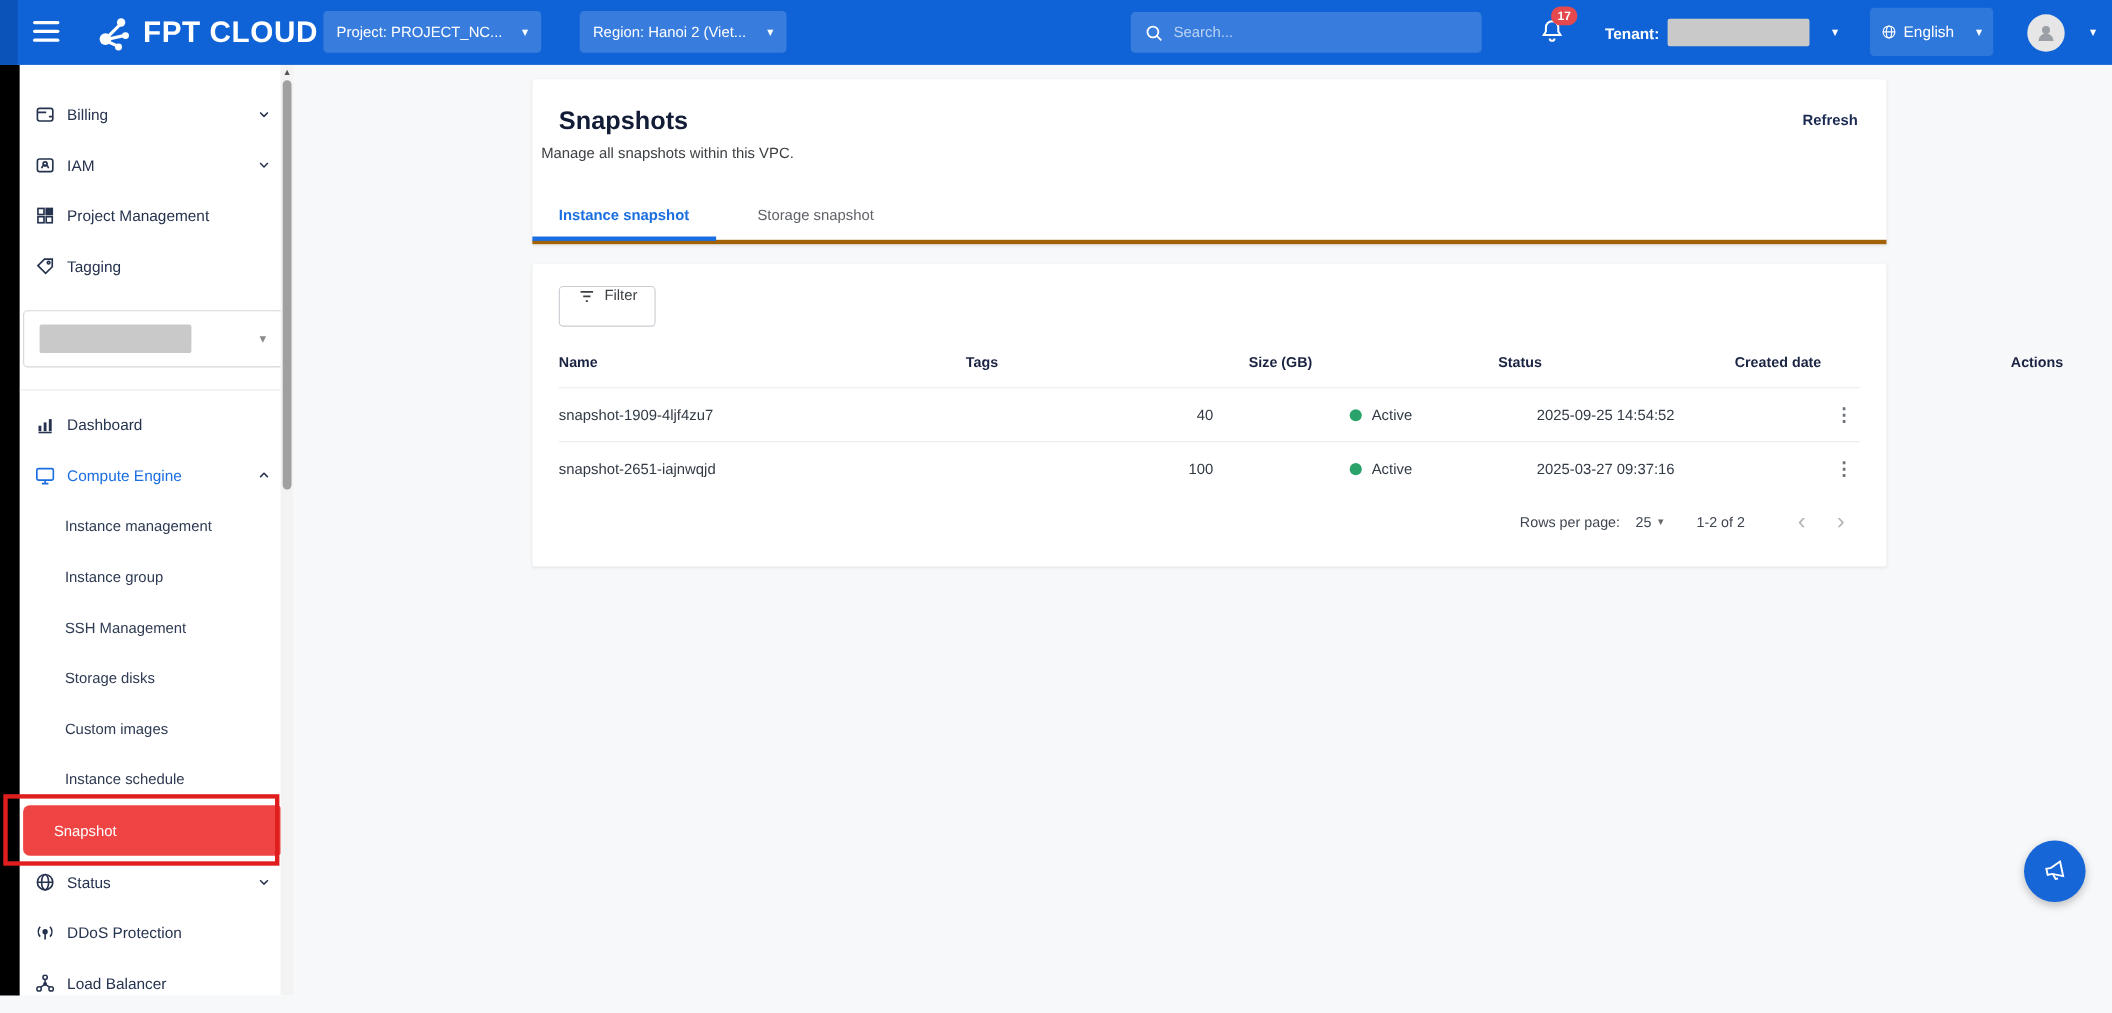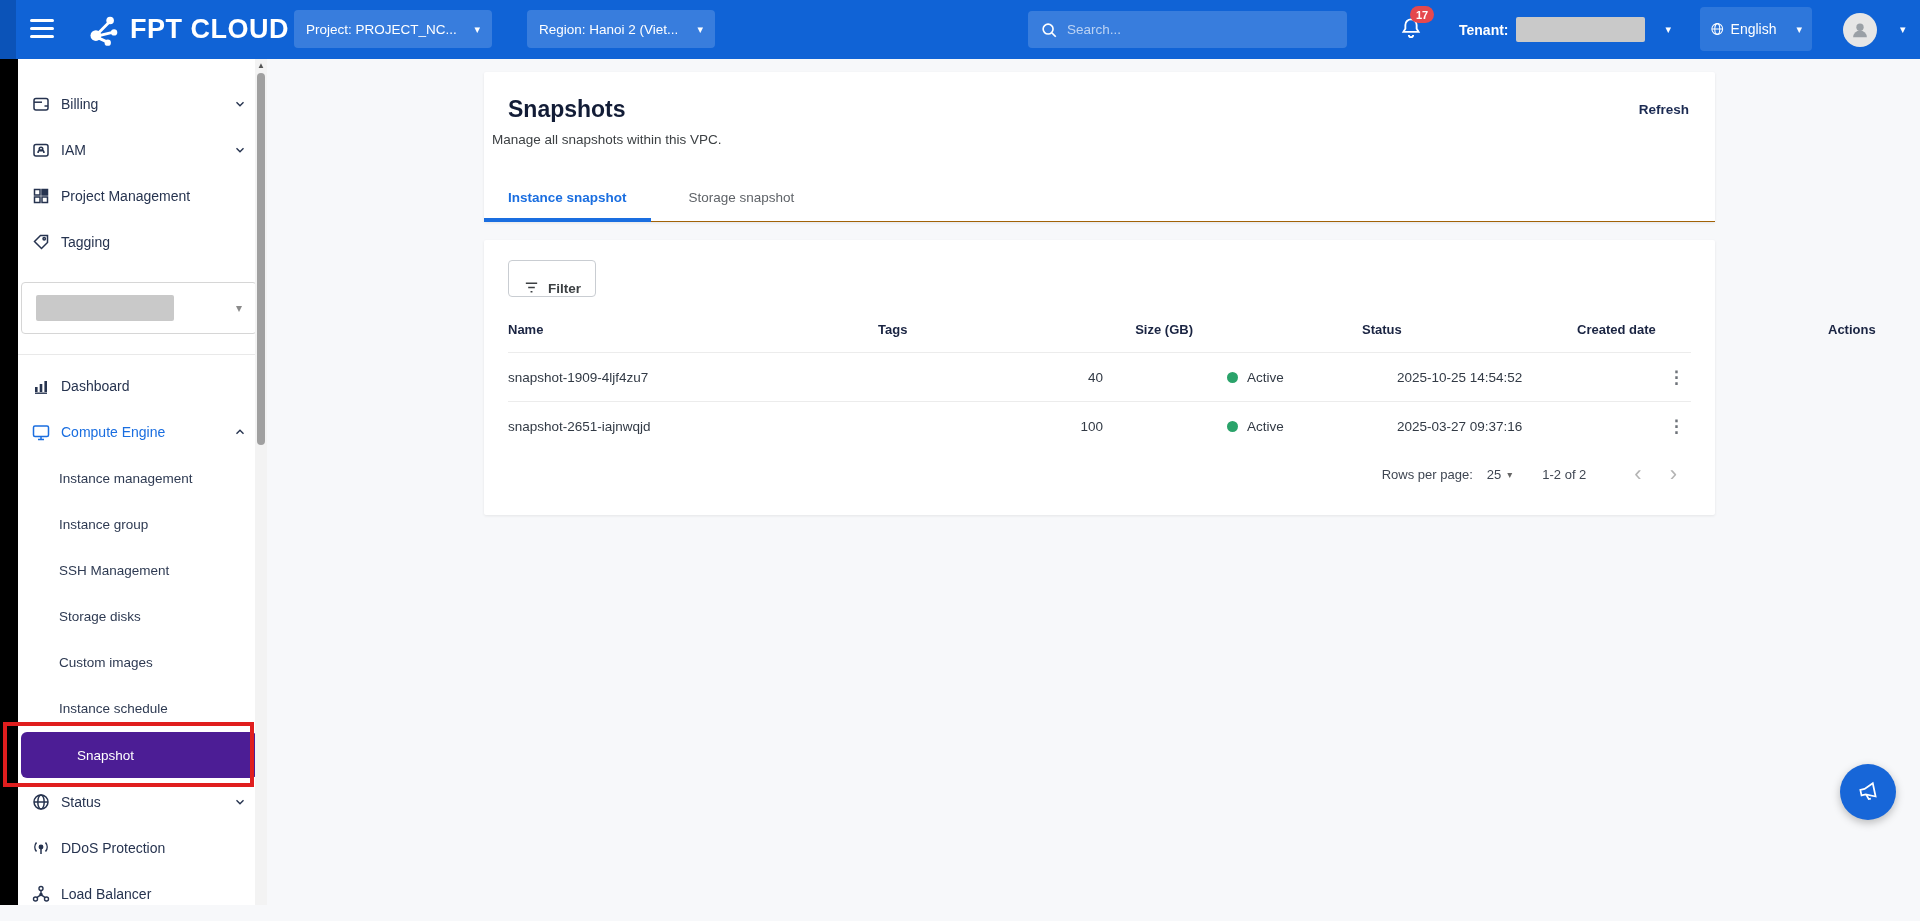--- a/index.html
+++ b/index.html
@@ -38,49 +38,49 @@
   .avatar { width:34px; height:34px; border-radius:50%; background:#e6e6e6; display:flex; align-items:center; justify-content:center; }
 
   
   .black-strip { position:absolute; left:0; top:59px; width:18px; height:862px; background:#000; z-index:10; }
   .sidebar { position:absolute; left:18px; top:59px; width:249px; height:862px; background:#fff; z-index:11; padding-top:22px; }
   .nav-item { height:46px; display:flex; align-items:center; padding:0 20px 0 13px; gap:10px; cursor:pointer;
     color:#26334f; font-size:14px; position:relative; }
   .nav-item .lbl { flex:1; }
   .nav-item svg.mi { flex:0 0 20px; }
   .sub-item { height:46px; display:flex; align-items:center; padding-left:41px; font-size:13.5px; color:#2e3a52; cursor:pointer; }
-  .sub-item.selected { background:#4c1d95; color:#fff; margin:1px 10px 1px 3px; padding-left:56px; border-radius:6px; font-weight:500; }
+  .sub-item.selected { background:#ef4444; color:#fff; margin:1px 10px 1px 3px; padding-left:28px; border-radius:6px; font-weight:500; }
   .nav-blue { color:#1a6ee0; }
   .vpc-select { margin:17px 10px 0 3px; height:52px; border:1px solid #d6d6d6; border-radius:4px;
     display:flex; align-items:center; justify-content:space-between; padding:0 14px; cursor:pointer; }
   .vpc-select .redact { width:138px; height:26px; }
   .vpc-select .sel-caret { color:#8a8a8a; font-size:12px; }
   .side-divider { height:1px; background:#e9e9e9; margin:20px 0 8px 0; }
   .sb-track { position:absolute; right:0; top:0; width:12px; height:862px; background:#f3f3f3; }
   .sb-arrow { position:absolute; right:0; width:12px; height:14px; color:#555; font-size:8px; text-align:center; line-height:14px; cursor:pointer; }
   .sb-thumb { position:absolute; right:2px; top:14px; width:8px; height:372px; background:#a0a0a0; border-radius:4px; cursor:grab; }
 
   
   .page { position:absolute; left:267px; top:59px; width:1653px; height:862px; }
   .card { position:absolute; left:217px; width:1231px; background:#fff; box-shadow:0 1px 3px rgba(0,0,0,.08); border-radius:2px; }
   .head-card { top:13px; height:150px; display:flex; flex-direction:column; }
   .page-title { margin:24px 0 0 24px; font-size:23px; font-weight:700; color:#121c36; }
   .page-sub { margin:9px 0 0 8px; font-size:13.5px; color:#3c4043; }
   .refresh-btn { position:absolute; right:26px; top:30px; border:none; background:none; font-family:inherit;
     font-size:13.5px; font-weight:700; color:#1b2a52; cursor:pointer; }
-  .tabs { margin-top:auto; display:flex; border-bottom:1px solid #a16207; height:46px; }
+  .tabs { margin-top:auto; display:flex; border-bottom:4px solid #a16207; height:46px; }
   .tab { padding:0 24px; display:flex; align-items:center; font-size:13.5px; color:#5f6368; font-weight:500;
     border-bottom:4px solid transparent; cursor:pointer; margin-bottom:-1px; }
   .tab.active { color:#1a6ee0; font-weight:600; border-bottom-color:#1a6ee0; }
   .tab + .tab { margin-left:14px; }
 
   .table-card { top:181px; height:275px; padding:20px 24px 0 24px; }
   .filter-btn { height:37px; width:88px; border:1px solid #c9cdd2; border-radius:4px; background:#fff;
-    display:flex; align-items:flex-end; justify-content:center; gap:8px; font-family:inherit;
-    font-size:13.5px; font-weight:700; color:#3c4043; cursor:pointer; }
+    display:flex; align-items:flex-start; justify-content:center; gap:8px; font-family:inherit;
+    font-size:13.5px; font-weight:400; color:#3c4043; cursor:pointer; }
   .grid-row { display:grid; grid-template-columns:325px 160px 110px 285px 215px 1fr; align-items:center; }
   .thead { height:46px; margin-top:9px; font-size:13px; font-weight:700; color:#1a2442;gap:45px; }
   .trow { height:49px; border-top:1px solid #ececec; font-size:13.5px; color:#323a45; }
   .trow:last-of-type { border-bottom:1px solid #ececec; }
   .col-size { text-align:right; }
   .col-status { padding-left:124px; display:flex; align-items:center; gap:9px; }
   .col-created { padding-left:9px; }
   .col-actions { text-align:right; }
   .status-dot { width:11px; height:11px; border-radius:50%; background:#2aa36a; display:inline-block; }
   .kebab { border:none; background:none; color:#6e7379; font-size:17px; font-weight:700; cursor:pointer; letter-spacing:0; line-height:1; padding:4px 6px; }
@@ -345,21 +345,21 @@
       </div>
 
       <div class="grid-row trow">
         <span>snapshot-1909-4ljf4zu7</span>
         <span></span>
         <span class="col-size">40</span>
         <span class="col-status">
           <span class="status-dot"></span>
           <span>Active</span>
         </span>
-        <span class="col-created">2025-10-25 14:54:52</span>
+        <span class="col-created">2025-09-25 14:54:52</span>
         <span class="col-actions">
           <button class="kebab">⋮</button>
         </span>
       </div>
 
       <div class="grid-row trow">
         <span>snapshot-2651-iajnwqjd</span>
         <span></span>
         <span class="col-size">100</span>
         <span class="col-status">

